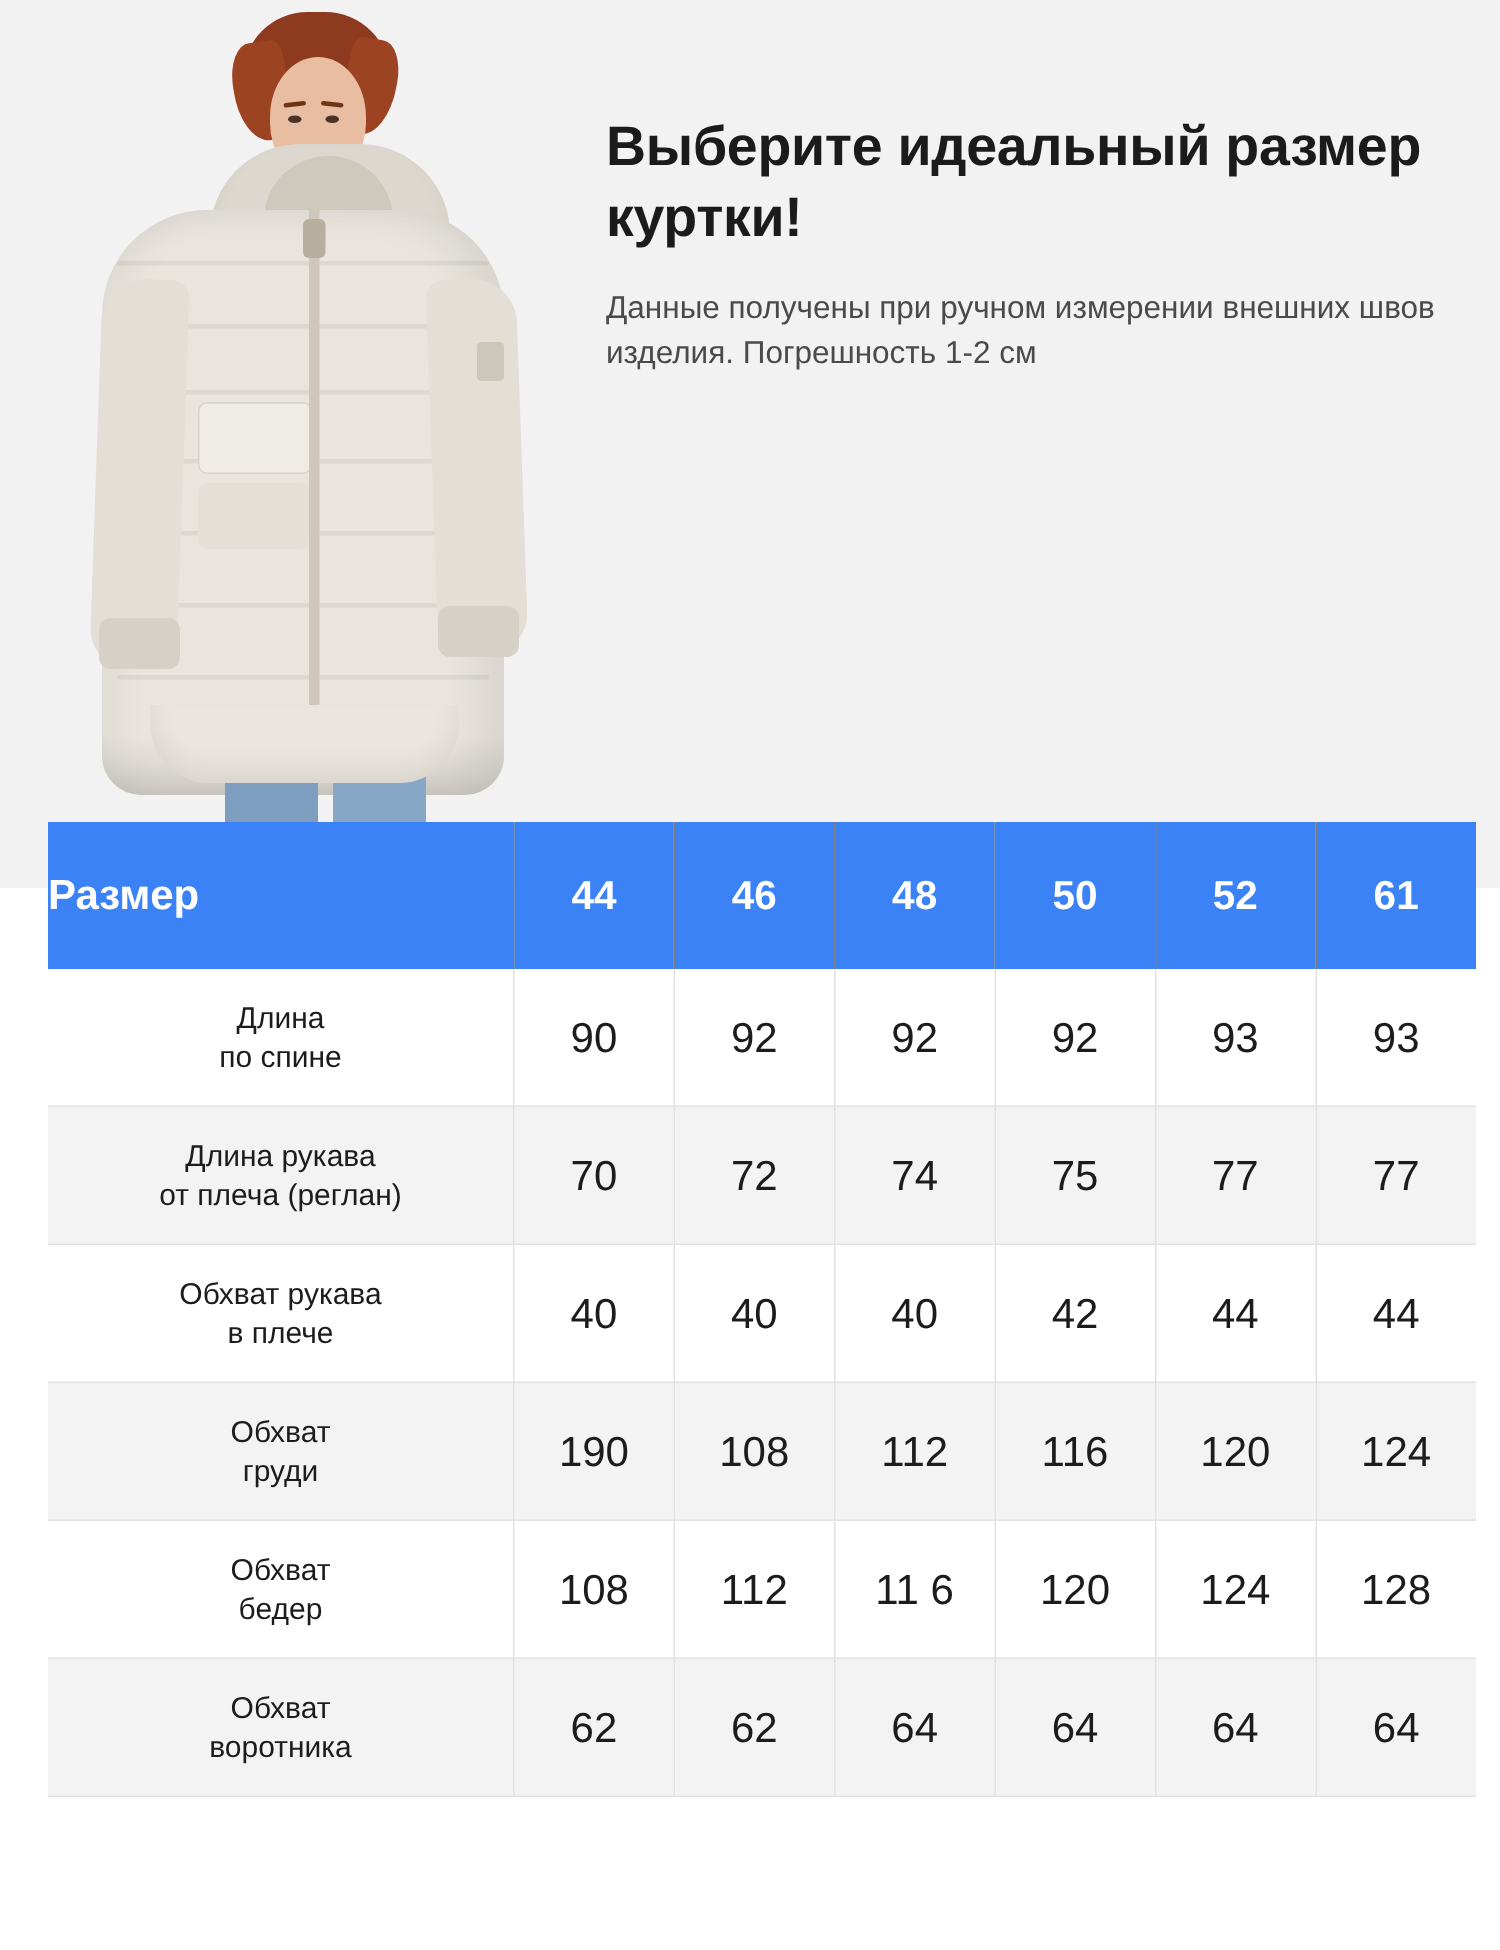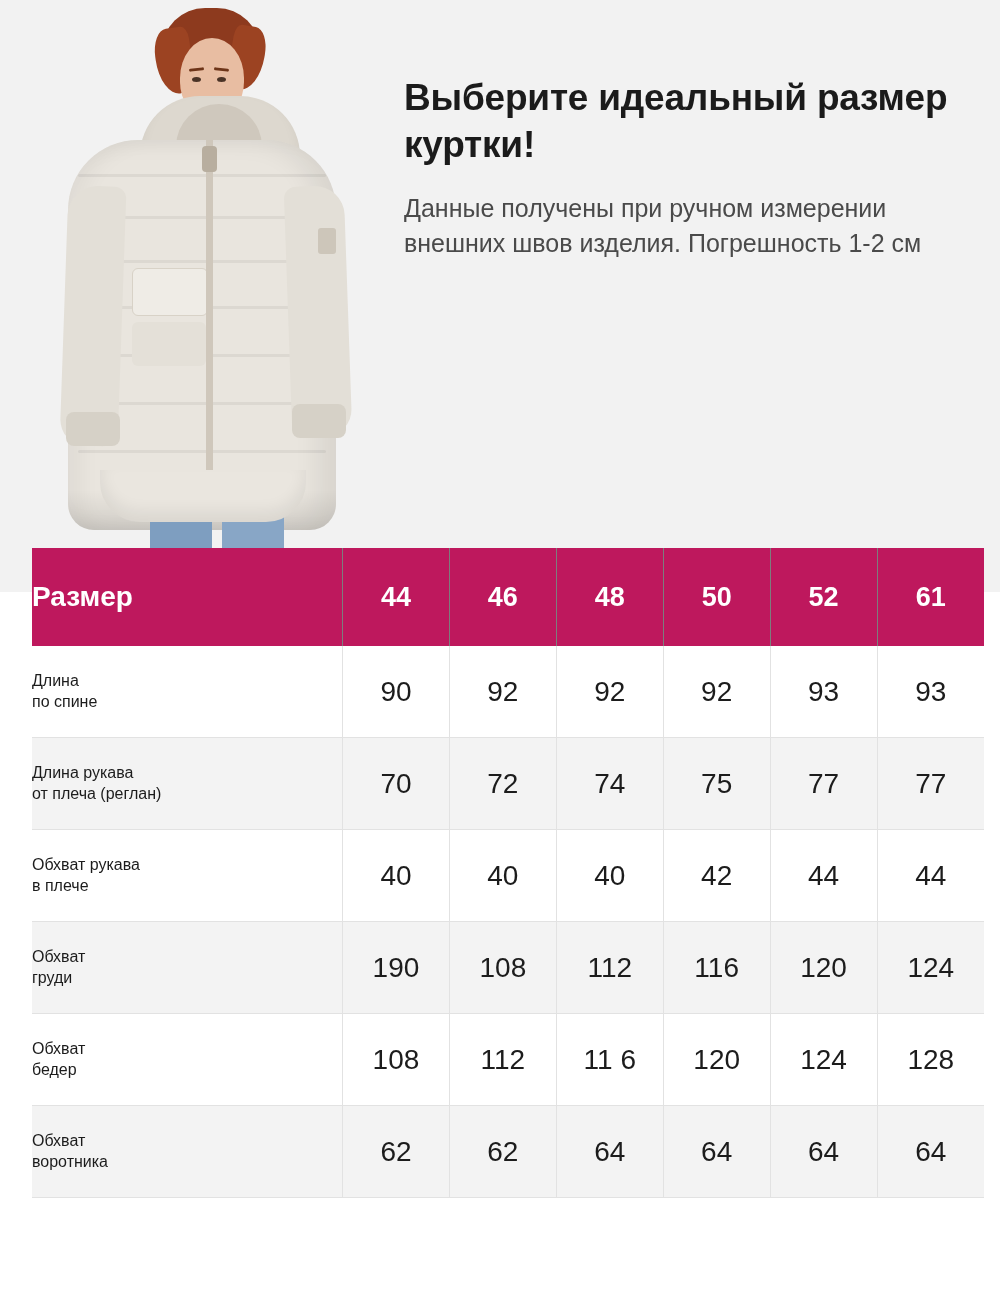--- a/index.html
+++ b/index.html
@@ -264,21 +264,21 @@
   }
   .hero-title {
     font-size: 37px;
     font-weight: bold;
     color: #1b1b1b;
     line-height: 1.28;
     letter-spacing: -0.2px;
     margin: 0 0 22px 0;
   }
   .hero-sub {
-    font-size: 25px;
+    font-size: 21px;
     color: #4a4a4a;
     line-height: 1.42;
     margin: 0 0 20px 0;
   }
   .hero-bold {
     font-size: 21px;
     font-weight: bold;
     color: #1b1b1b;
     line-height: 1.42;
     margin: 0;
@@ -291,21 +291,21 @@
     top: 548px;
     width: 952px;
     border-collapse: collapse;
     table-layout: fixed;
   }
   table.size-table th, table.size-table td {
     padding: 0;
     margin: 0;
   }
   thead th {
-    background: #be185d;
+    background: #3b82f6;
     color: #ffffff;
     height: 98px;
     font-size: 27px;
     font-weight: bold;
     vertical-align: middle;
     border-right: 1px solid #7d7d7d;
   }
   thead th:last-child { border-right: none; }
   th.head-label {
     text-align: left;
@@ -320,24 +320,24 @@
     font-size: 28px;
     color: #1c1c1c;
     vertical-align: middle;
     border-bottom: 1px solid #e2e2e2;
     border-right: 1px solid #e2e2e2;
   }
   tbody td:last-child { border-right: none; }
   tbody tr:nth-child(odd) td { background: #ffffff; }
   tbody tr:nth-child(even) td { background: #f3f3f3; }
   td.row-label {
-    text-align: left;
+    text-align: center;
     padding-left: 28px;
     line-height: 1.3;
-    font-size: 16px;
+    font-size: 20px;
     white-space: pre-line;
   }
   td.value { text-align: center; }
 </style>
 </head>
 <body>
 
 <div class="page">
 
   <div class="hero">

